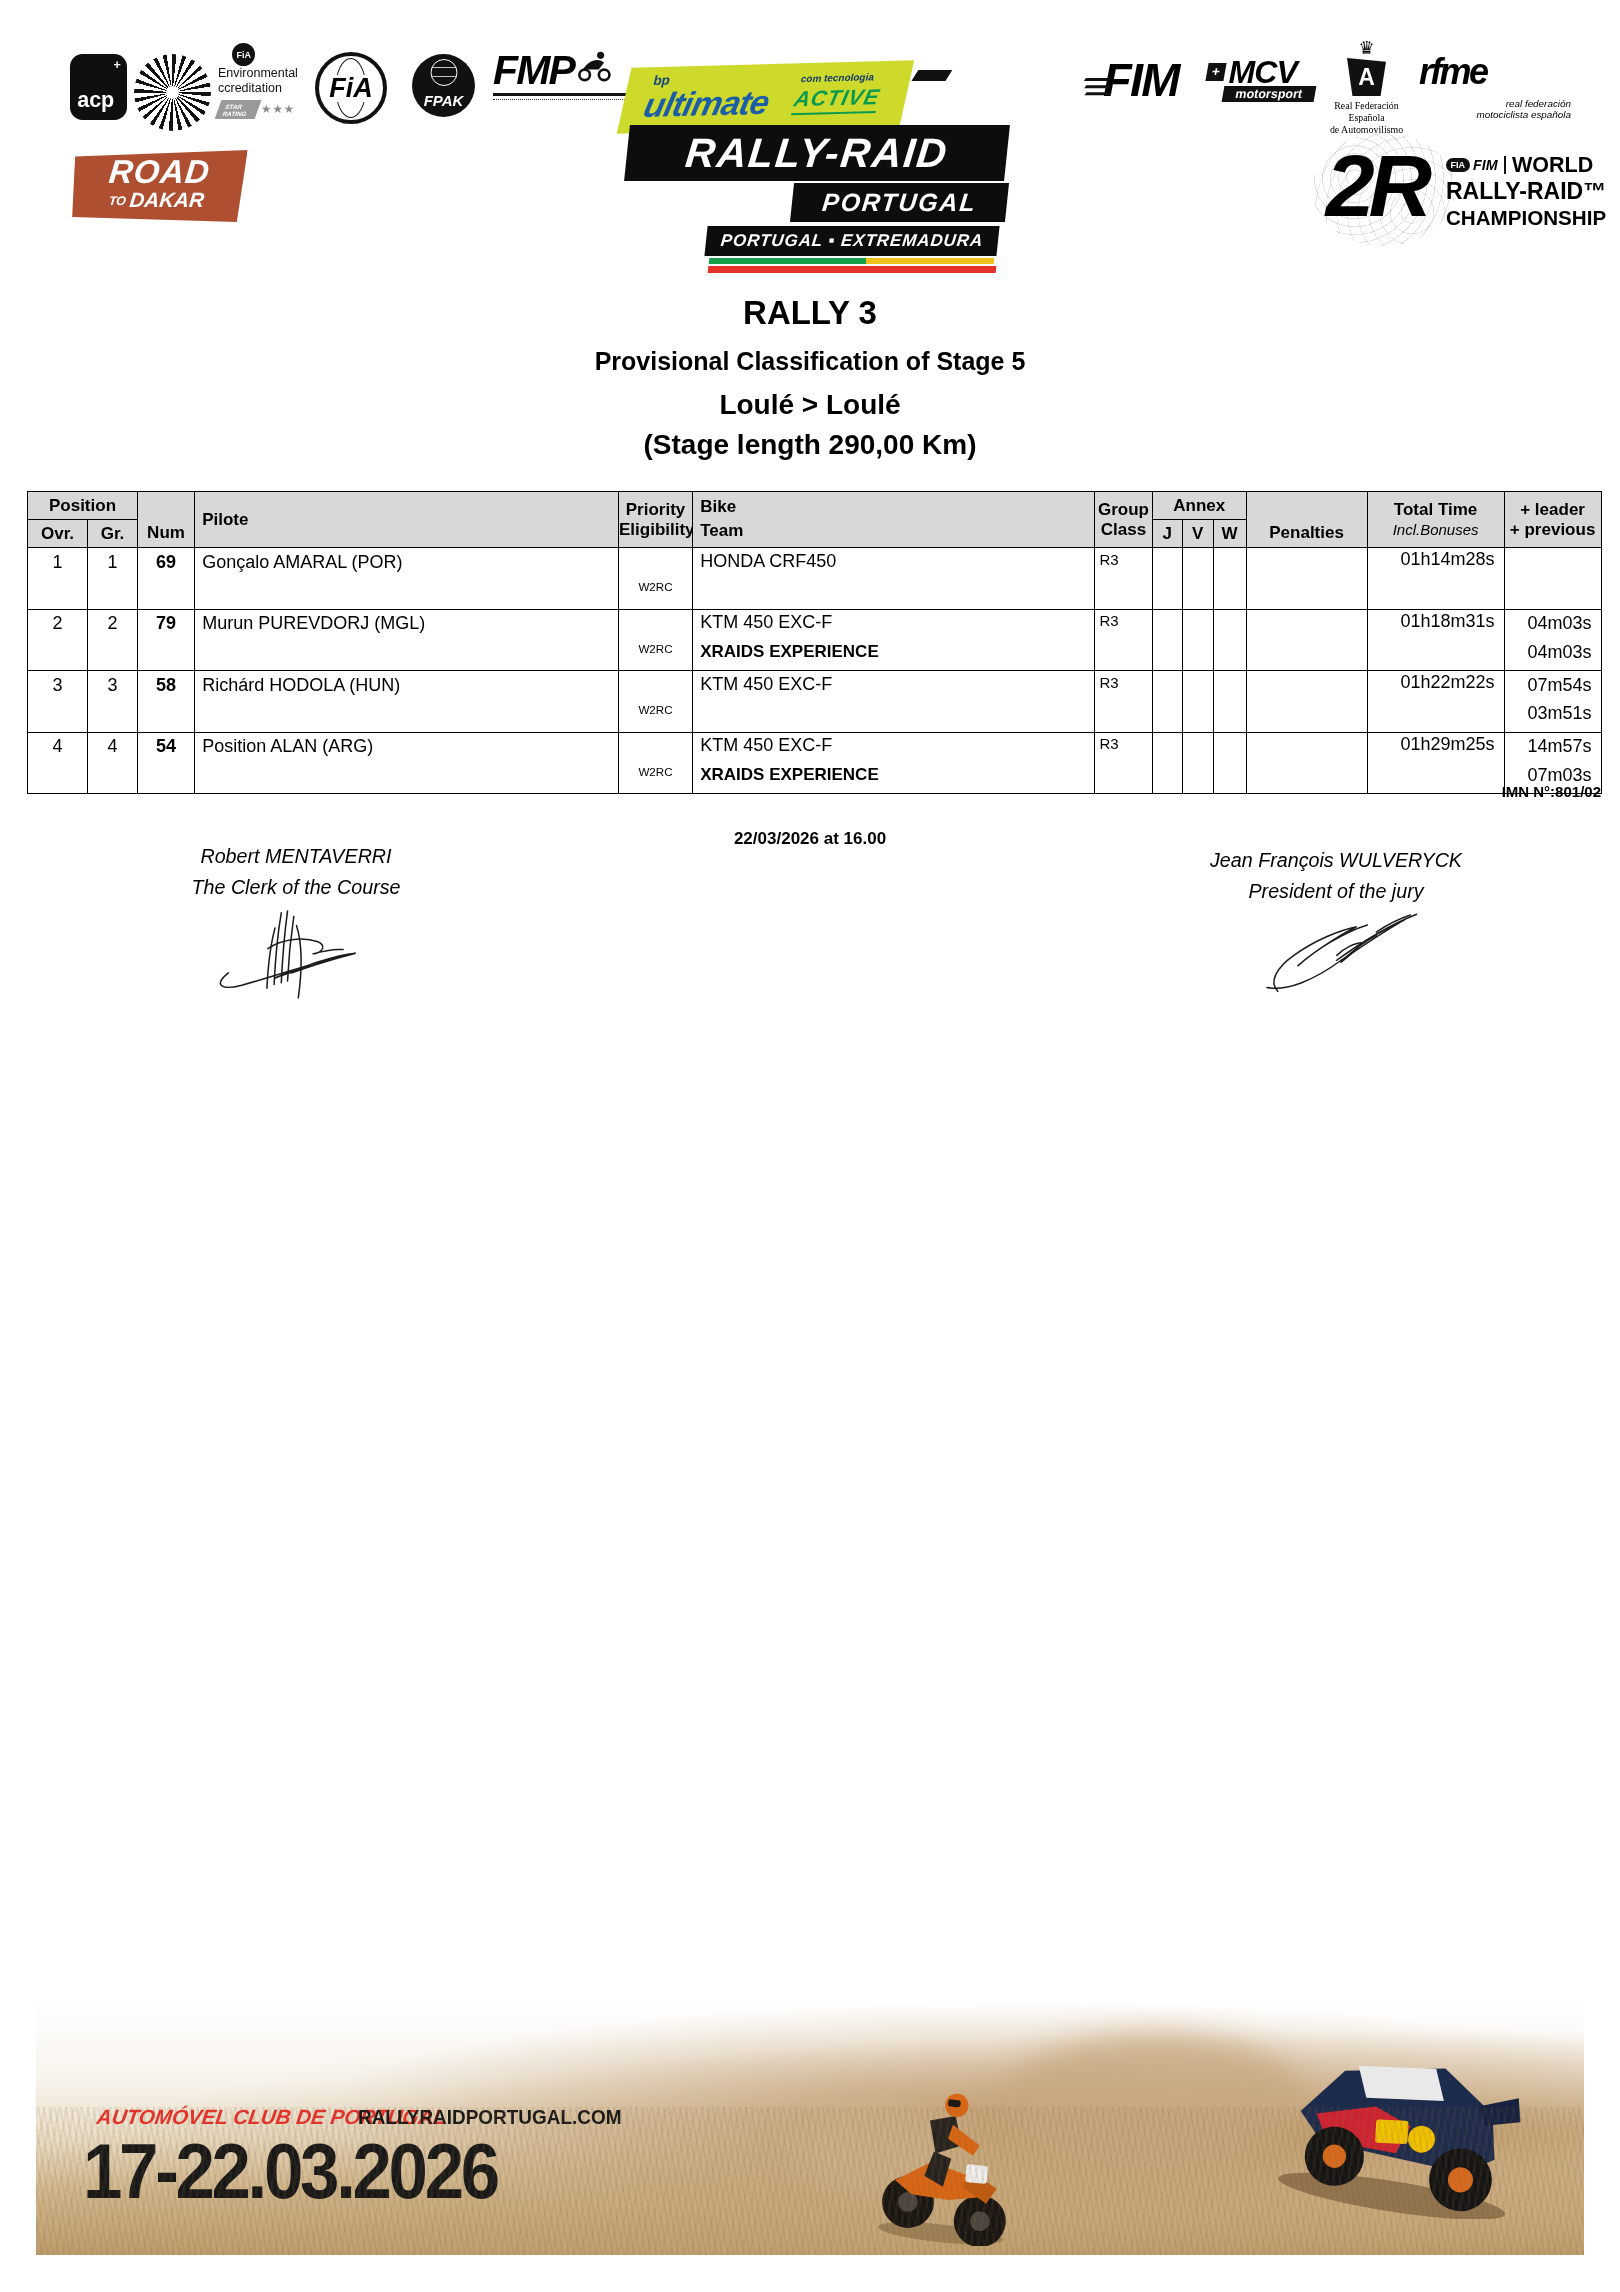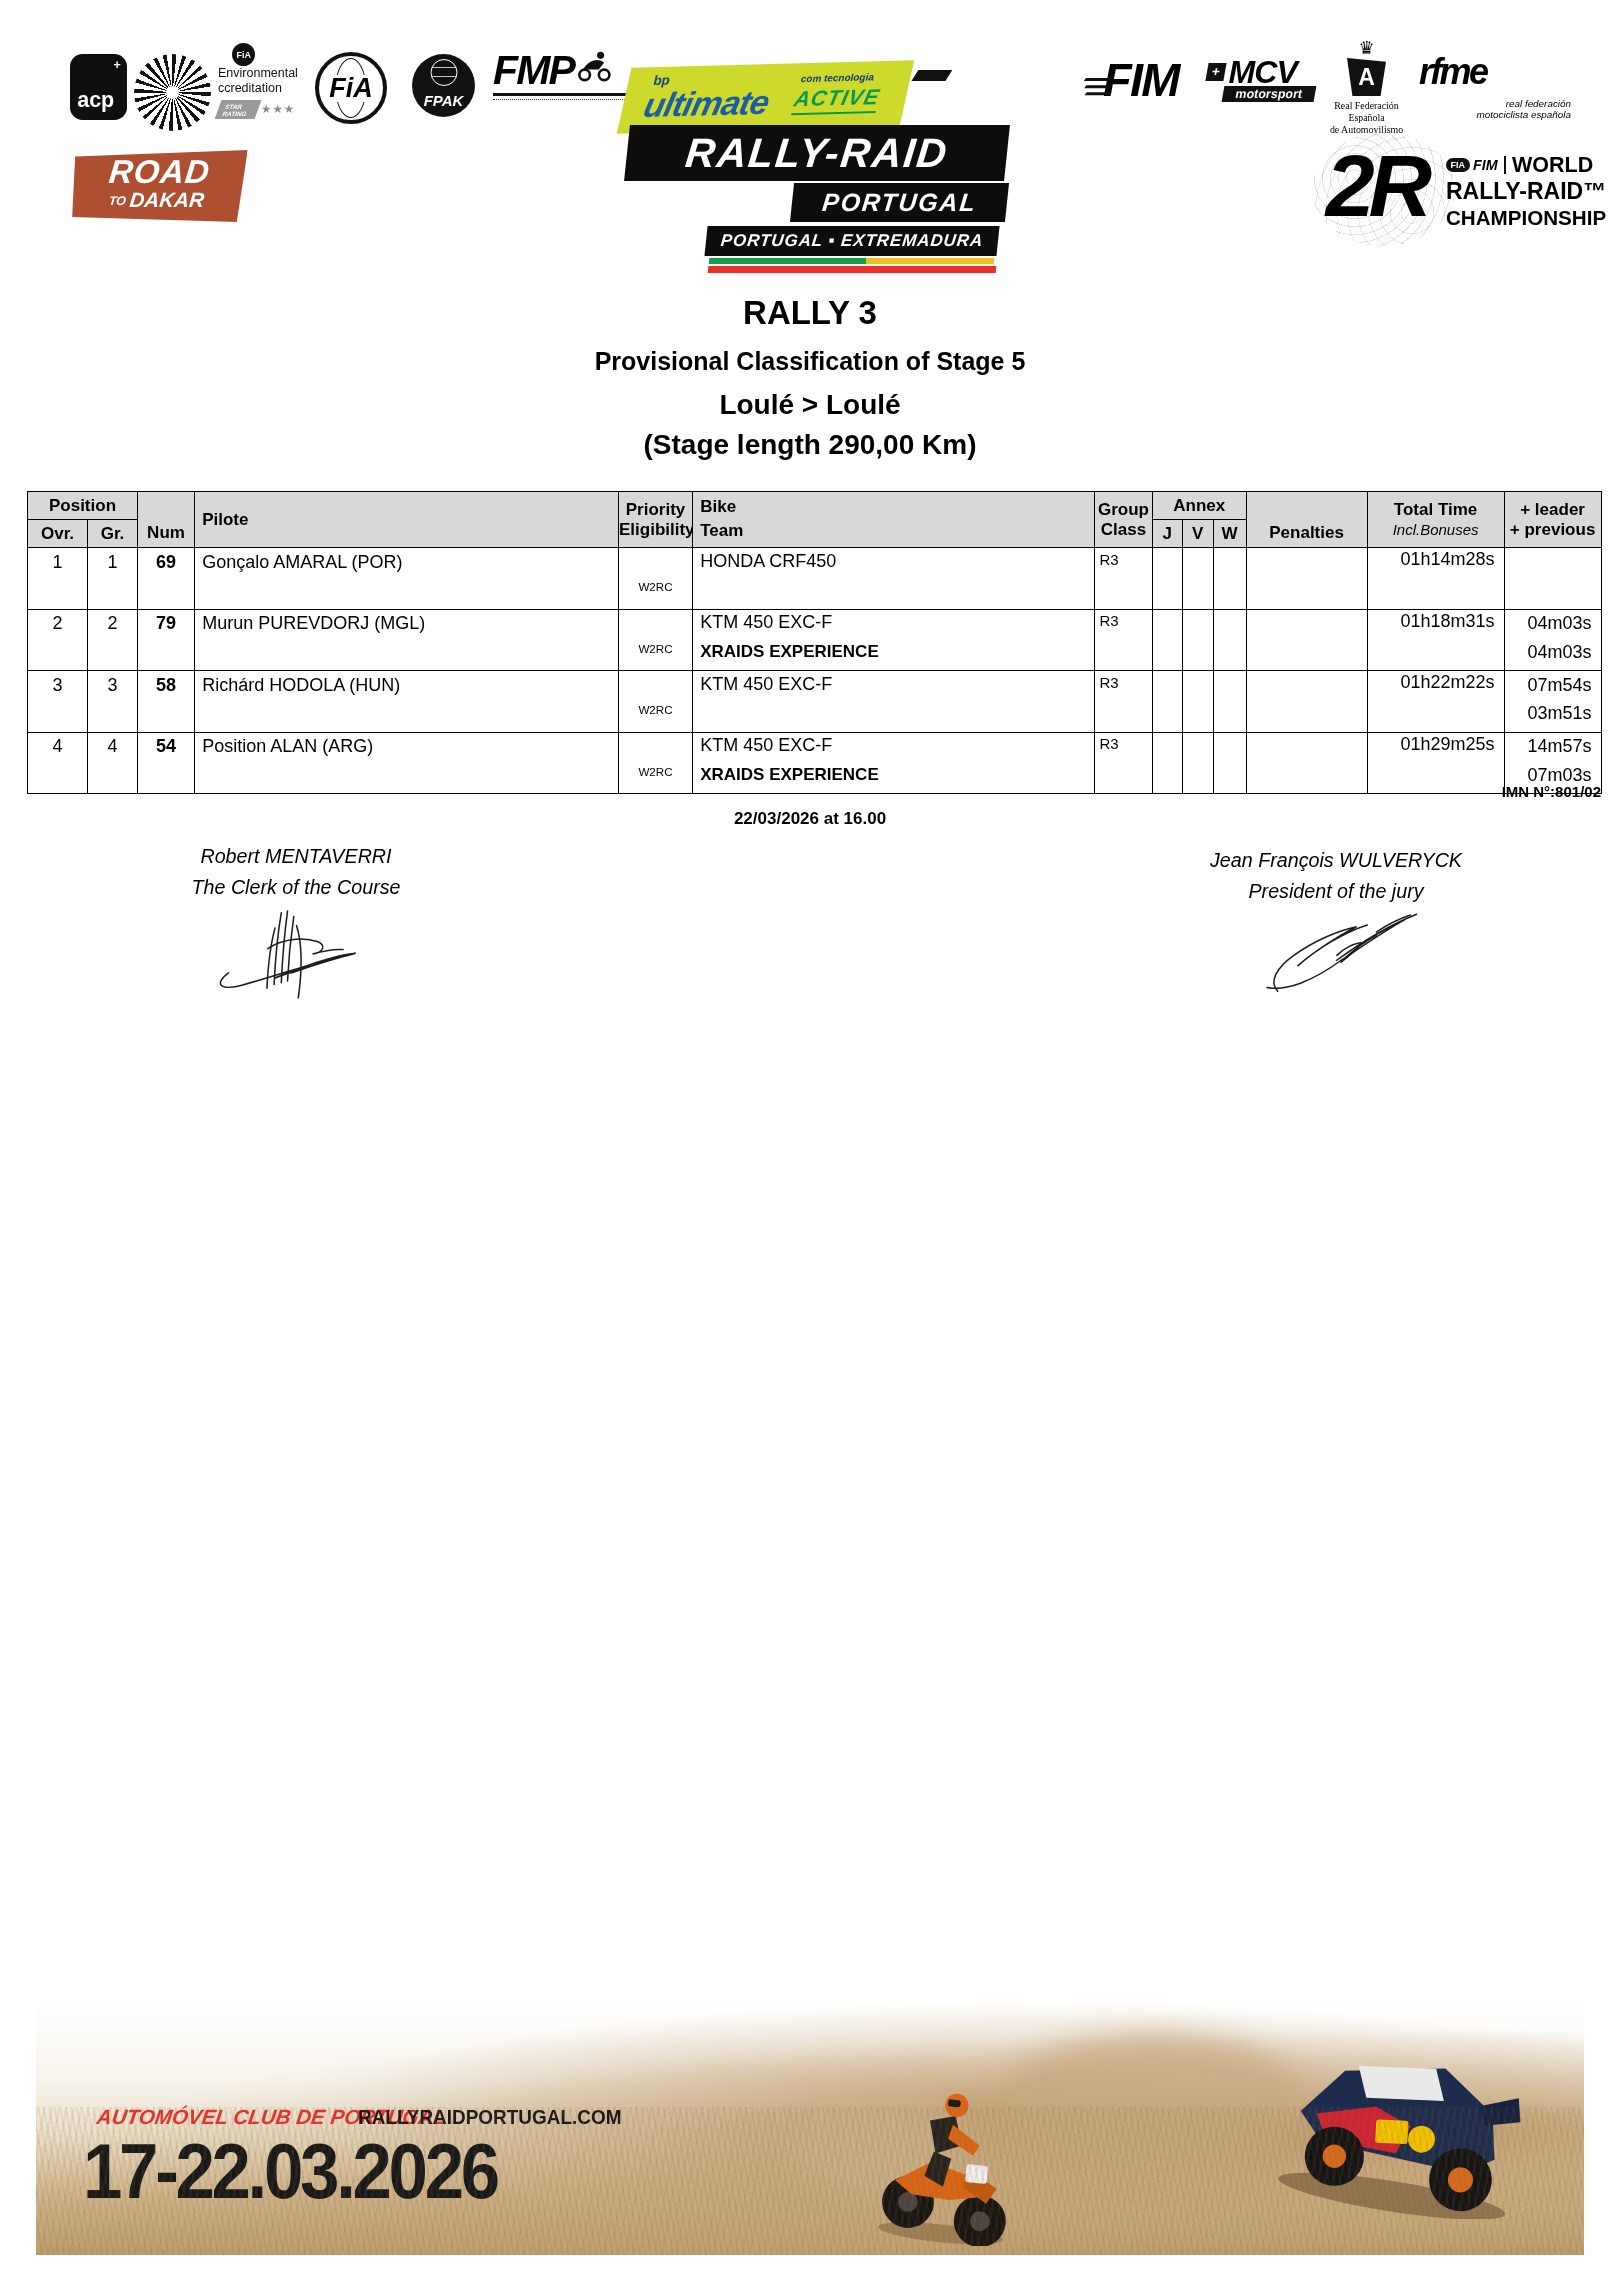--- a/index.html
+++ b/index.html
@@ -142,21 +142,21 @@
   td.c-bike .bikename{padding:2.7px 0 0 7.2px;line-height:21.5px;}
   td.c-bike .teamname{padding:7.2px 0 0 7.2px;font-weight:bold;font-size:17px;line-height:21.5px;}
   td.c-grp{padding:2.7px 0 0 4.5px;font-size:15px;}
   td.c-tt{text-align:right;padding:1px 9px 0 0;margin-top:24px;}
   td.c-lead div{text-align:right;padding-right:9px;line-height:21.5px;}
   td.c-lead .l1{padding-top:3.6px;}
   td.c-lead .l2{padding-top:7.2px;}
 
   
   .imn{right:19px;top:783px;font-weight:bold;font-size:15px;}
-  .datetime{left:0;width:1620px;text-align:center;top:809px;font-weight:bold;font-size:17px;}
+  .datetime{left:0;width:1620px;text-align:center;top:829px;font-weight:bold;font-size:17px;}
   .sig-block{width:394px;text-align:center;}
   .sig-left{left:99px;top:845px;}
   .sig-right{left:1139px;top:849px;}
   .sig-name,.sig-role{font-style:italic;font-size:19.7px;line-height:23px;}
   .sig-role{margin-top:8px;}
   .sig-svg{margin-top:1.8px;}
 
   
   .banner{left:36px;top:1999px;width:1548px;height:256px;overflow:hidden;
     background:

